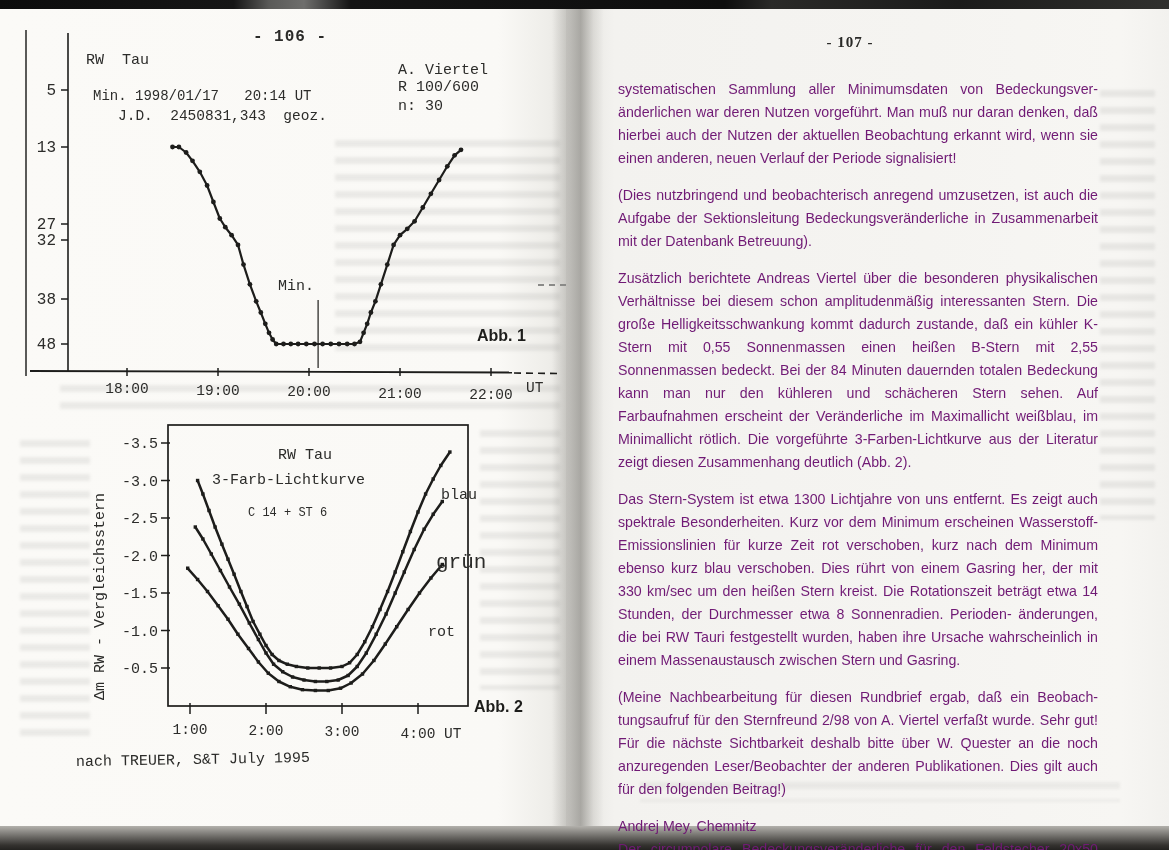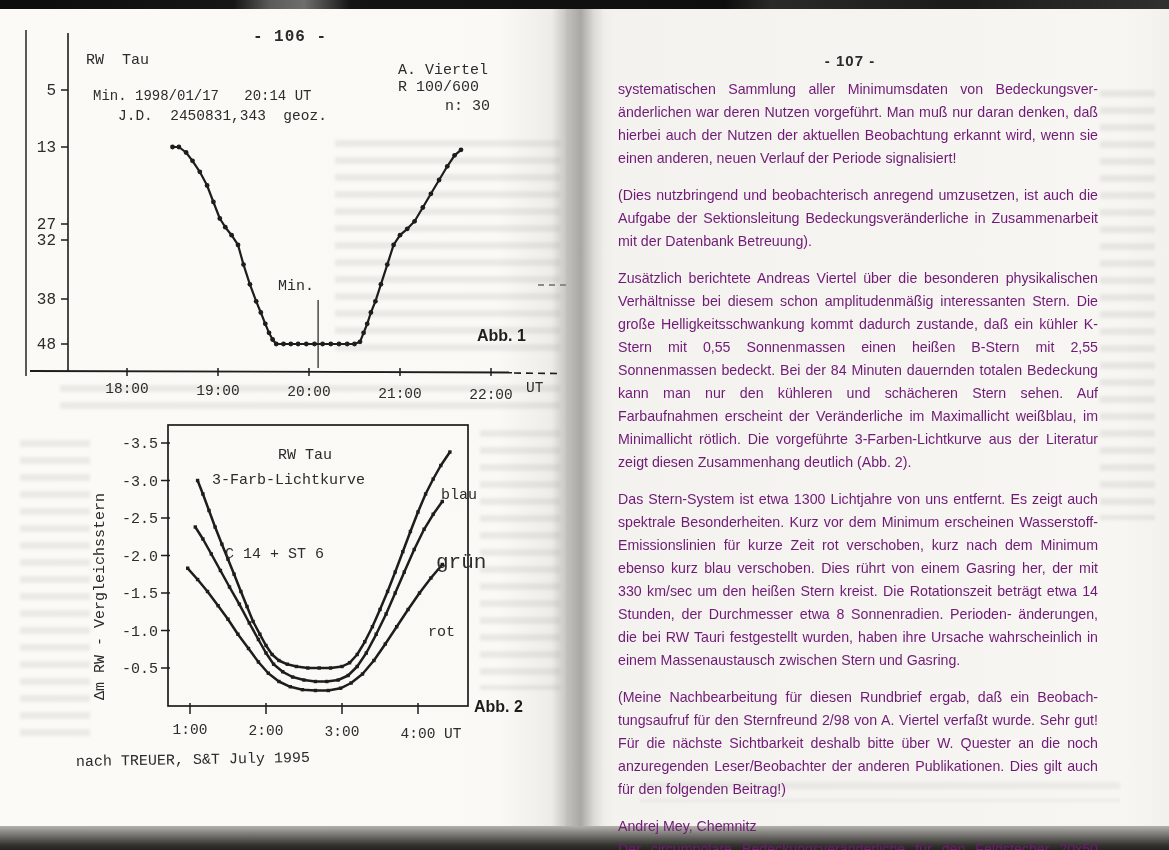--- a/index.html
+++ b/index.html
@@ -246,37 +246,37 @@
       <rect x="429.2" y="576.3" width="3.4" height="3.4" fill="#1d1d1b"></rect>
       <rect x="440.6" y="562.8" width="3.4" height="3.4" fill="#1d1d1b"></rect>
     </svg>
 
   <div class="pagenum" style="left:170px;top:28px;width:240px;font-size:16px;">- 106 -</div>
   <div class="tw" style="left:86px;top:52px;font-size:15px;">RW  Tau</div>
   <div class="tw" style="left:93px;top:88px;font-size:14px;">Min. 1998/01/17   20:14 UT</div>
   <div class="tw" style="left:118px;top:108px;font-size:14.5px;">J.D.  2450831,343  geoz.</div>
   <div class="tw" style="left:398px;top:62px;font-size:15px;">A. Viertel</div>
   <div class="tw" style="left:398px;top:79px;font-size:15px;">R 100/600</div>
-  <div class="tw" style="left:398px;top:98px;font-size:15px;margin-left:47px;">n: 30</div>
+  <div class="tw" style="left:398px;top:98px;font-size:15px;">n: 30</div>
   <div class="tw" style="left:278px;top:278px;font-size:15px;">Min.</div>
   <div class="tw" style="left:526px;top:380px;font-size:14.5px;">UT</div>
   <div class="abb" style="left:477px;top:327px;">Abb. 1</div>
 
   <div class="tw" style="left:278px;top:447px;font-size:15px;">RW Tau</div>
   <div class="tw" style="left:212px;top:472px;font-size:15px;">3-Farb-Lichtkurve</div>
-  <div class="tw" style="left:225px;top:506px;font-size:15px;margin-top:40px;">C 14 + ST 6</div>
+  <div class="tw" style="left:248px;top:506px;font-size:12px;">C 14 + ST 6</div>
   <div class="ylabel-rot" style="left:92px;top:700px;">Δm RW - Vergleichsstern</div>
   <div class="tw" style="left:441px;top:487px;font-size:15px;">blau</div>
   <div class="tw" style="left:436px;top:551px;font-size:21px;">grün</div>
   <div class="tw" style="left:428px;top:608px;font-size:15px;margin-top:16px;">rot</div>
   <div class="tw" style="left:444px;top:726px;font-size:14.5px;">UT</div>
   <div class="abb" style="left:474px;top:698px;">Abb. 2</div>
   <div class="tw" style="left:76px;top:752px;font-size:15px;transform:rotate(-1deg);">nach TREUER, S&amp;T July 1995</div>
 
-  <div class="pagenum" style="left:700px;top:52px;width:300px;font-size:15px;font-family:Liberation Sans, sans-serif;">- 107 -</div>
+  <div class="pagenum" style="left:700px;top:34px;width:300px;font-size:15px;font-family:Liberation Serif, serif;">- 107 -</div>
   <div class="body-text">
     <p>systematischen Sammlung aller Minimumsdaten von Bedeckungsver- änderlichen war deren Nutzen vorgeführt. Man muß nur daran denken, daß hierbei auch der Nutzen der aktuellen Beobachtung erkannt wird, wenn sie einen anderen, neuen Verlauf der Periode signalisiert!</p>
     <p>(Dies nutzbringend und beobachterisch anregend umzusetzen, ist auch die Aufgabe der Sektionsleitung Bedeckungsveränderliche in Zusammenarbeit mit der Datenbank Betreuung).</p>
     <p>Zusätzlich berichtete Andreas Viertel über die besonderen physikalischen Verhältnisse bei diesem schon amplitudenmäßig interessanten Stern. Die große Helligkeitsschwankung kommt dadurch zustande, daß ein kühler K-Stern mit 0,55 Sonnenmassen einen heißen B-Stern mit 2,55 Sonnenmassen bedeckt. Bei der 84 Minuten dauernden totalen Bedeckung kann man nur den kühleren und schächeren Stern sehen. Auf Farbaufnahmen erscheint der Veränderliche im Maximallicht weißblau, im Minimallicht rötlich. Die vorgeführte 3-Farben-Lichtkurve aus der Literatur zeigt diesen Zusammenhang deutlich (Abb. 2).</p>
     <p>Das Stern-System ist etwa 1300 Lichtjahre von uns entfernt. Es zeigt auch spektrale Besonderheiten. Kurz vor dem Minimum erscheinen Wasserstoff-Emissionslinien für kurze Zeit rot verschoben, kurz nach dem Minimum ebenso kurz blau verschoben. Dies rührt von einem Gasring her, der mit 330 km/sec um den heißen Stern kreist. Die Rotationszeit beträgt etwa 14 Stunden, der Durchmesser etwa 8 Sonnenradien. Perioden- änderungen, die bei RW Tauri festgestellt wurden, haben ihre Ursache wahrscheinlich in einem Massenaustausch zwischen Stern und Gasring.</p>
     <p>(Meine Nachbearbeitung für diesen Rundbrief ergab, daß ein Beobach- tungsaufruf  für den Sternfreund 2/98 von A. Viertel verfaßt wurde. Sehr gut! Für die nächste Sichtbarkeit deshalb bitte über W. Quester an die noch anzuregenden Leser/Beobachter der anderen  Publikationen. Dies gilt auch für den folgenden Beitrag!)</p>
     <p class="tight">Andrej Mey, Chemnitz</p>
     <p>Der circumpolare Bedeckungsveränderliche für den Feldstecher 20x50 (Helligkeit 7.1 - 8.1 mag. visuell) mit recht häufigen Minima einer Gesamt- dauer von 4,4 Stunden führten unseren bisherigen Mirasternbeobachter in Neuland. So begann er seine erste Minimumsbeobachtung im Dezember 1997 bereits fast drei Stunden vor dem erwarteten Minimum und erntete nur Schätzfehler und Verwirrung, weil nichts passierte - ein falscher Stern war es nicht! Nur der visuell sichtbare Abstieg der Helligkeit setzt nicht mit</p>
   </div>
 

